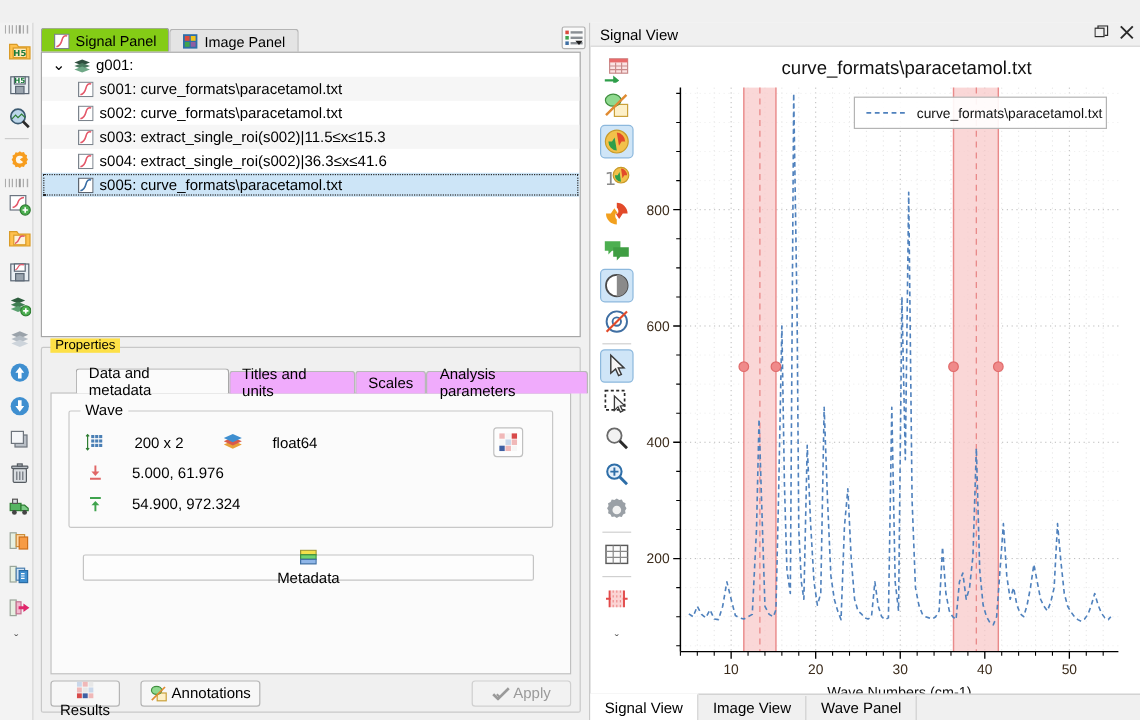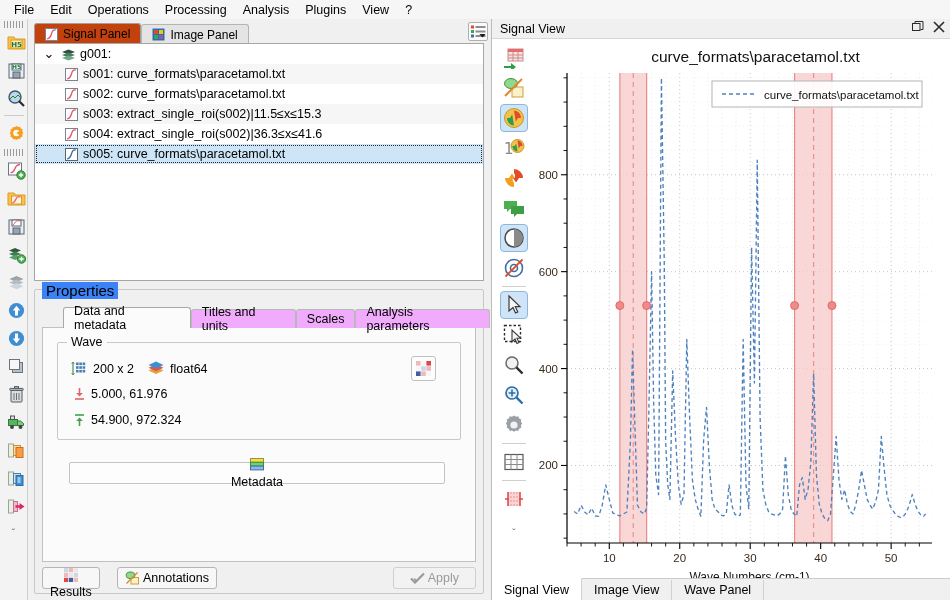--- a/index.html
+++ b/index.html
@@ -28,50 +28,50 @@
      justify-content:flex-end; border-radius:3px; }
   .tsep { width:20px; height:1px; background:#cccccc; margin:3px 0; }
   .chev { font-size:10px; color:#555; }
 
   
   #leftpanel { position:absolute; left:28px; top:19px; width:462px; height:581px; background:#f0f0f0; }
   #tabrow { position:absolute; left:6px; top:4px; width:450px; height:21px; display:flex; align-items:flex-end;}
   .ptab { height:20px; display:flex; align-items:center; gap:5px; padding:0 10px;
      border:1px solid #b4b4b4; border-bottom:none; border-radius:3px 3px 0 0;
      background:#e4e4e4; font-size:12px; }
-  .ptab.active { background:#c2410c; border-color:#a0a0a0; height:21px; }
+  .ptab.active { background:#84cc16; border-color:#a0a0a0; height:21px; }
   #listbtn { position:absolute; right:2px; top:3px; width:20px; height:19px;
      border:1px solid #b0b0b0; background:#fafafa; border-radius:2px;
      display:flex; align-items:center; justify-content:center; }
 
   #tree { position:absolute; left:6px; top:24px; width:450px; height:238px;
      background:#fff; border:1px solid #a6a6a6; overflow:hidden; }
   .trow { height:20px; display:flex; align-items:center; padding-left:6px; font-size:12.5px; }
   .trow.alt { background:#f6f6f6; }
   .trow.sel { background:#cde5f7; outline:1px dotted #2a2a2a; outline-offset:-2px; }
   .trow .ind { width:24px; }
   .trow .lbl { margin-left:5px; }
 
   
   #propgrp { position:absolute; left:6px; top:270px; width:450px; height:305px;
      border:1px solid #c8c8c8; border-radius:2px; }
-  #propttl { position:absolute; left:14px; top:263px; background:#3b82f6;
-     padding:0 4px; font-size:15px; }
+  #propttl { position:absolute; left:14px; top:263px; background:#fde047;
+     padding:0 4px; font-size:11px; }
   #ptabrow { position:absolute; left:14px; top:288px; display:flex; align-items:flex-end; z-index:3;margin-left:21px;}
   .ptb { height:19px; padding:0 10px; display:flex; align-items:center;
      border:1px solid #b8b8b8; border-bottom:none; background:#f0abfc;
      border-radius:3px 3px 0 0; font-size:12.5px; }
   .ptb.active { background:#fbfbfb; height:21px; border-color:#a8a8a8; }
   #ptabbody { position:absolute; left:14px; top:308px; width:434px; height:235px;
      border:1px solid #c0c0c0; background:#fbfbfb; }
 
   #datagrp { position:absolute; left:14px; top:14px; width:404px; height:98px;
      border:1px solid #c8c8c8; border-radius:2px; }
   #datattl { position:absolute; left:24px; top:7px; background:#fbfbfb; padding:0 4px; font-size:12.5px; }
-  .drow { position:absolute; display:flex; align-items:center; gap:5px; font-size:12.5px; }
+  .drow { position:absolute; display:flex; align-items:center; gap:24px; font-size:12.5px; }
 
   #metabtn { position:absolute; left:26px; top:134px; width:376px; height:22px;
      border:1px solid #c4c4c4; background:#fdfdfd; border-radius:2px;
      display:flex; align-items:center; justify-content:center; gap:4px; font-size:12.5px;flex-direction:column; }
 
   #botbtns { position:absolute; left:14px; top:548px; width:434px; height:24px; }
   .bbtn { position:absolute; height:22px; border:1px solid #b5b5b5; background:#f7f7f7;
      border-radius:3px; display:flex; align-items:center; gap:3px; padding:0 7px; font-size:12.5px; }
   .bbtn.disabled { color:#9a9a9a; background:#f2f2f2; border-color:#cfcfcf; }
 
@@ -99,30 +99,20 @@
      border-right:1px solid #d0d0d0; }
   .vtab.active { background:#fff; height:22px; border-top:1px solid #fff; }
 
   svg { display:block; }
 </style>
 </head>
 <body>
 
 <div id="app">
 
-  <div id="menubar">
-    <div class="mi">File</div>
-    <div class="mi">Edit</div>
-    <div class="mi">Operations</div>
-    <div class="mi">Processing</div>
-    <div class="mi">Analysis</div>
-    <div class="mi">Plugins</div>
-    <div class="mi">View</div>
-    <div class="mi">?</div>
-  </div>
 
   <div id="lefttool">
     <div class="grip"></div>
 
     <div class="tbtn">
       <svg width="19" height="19" viewBox="0 0 19 19">
         <path d="M1 4h6l1.5 2H18v10H1z" fill="#ffc14d" stroke="#d99b27"></path>
         <rect x="4" y="7" width="11" height="8" fill="#fde9b8" stroke="#d99b27"></rect>
         <text x="9.5" y="14" font-size="7" font-family="DejaVu Sans" fill="#1a7a3a" text-anchor="middle" font-weight="bold">H5</text>
       </svg>

